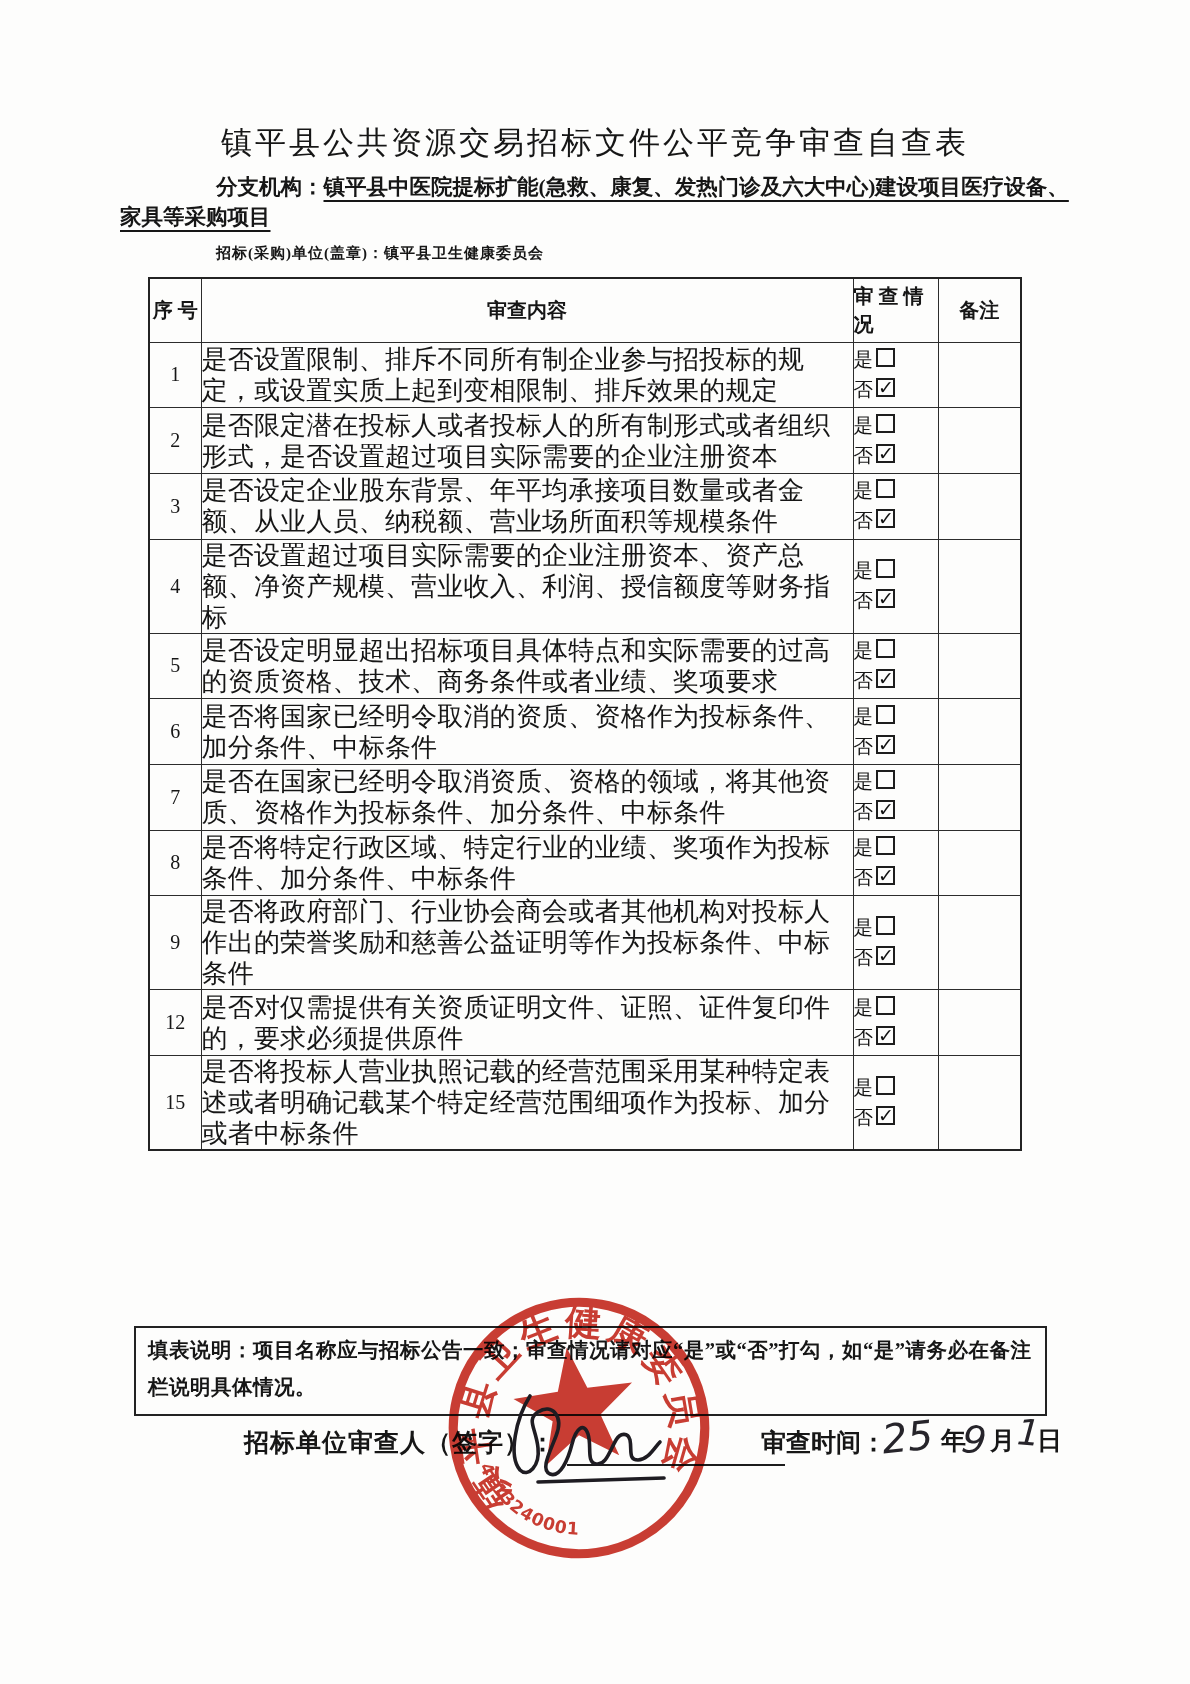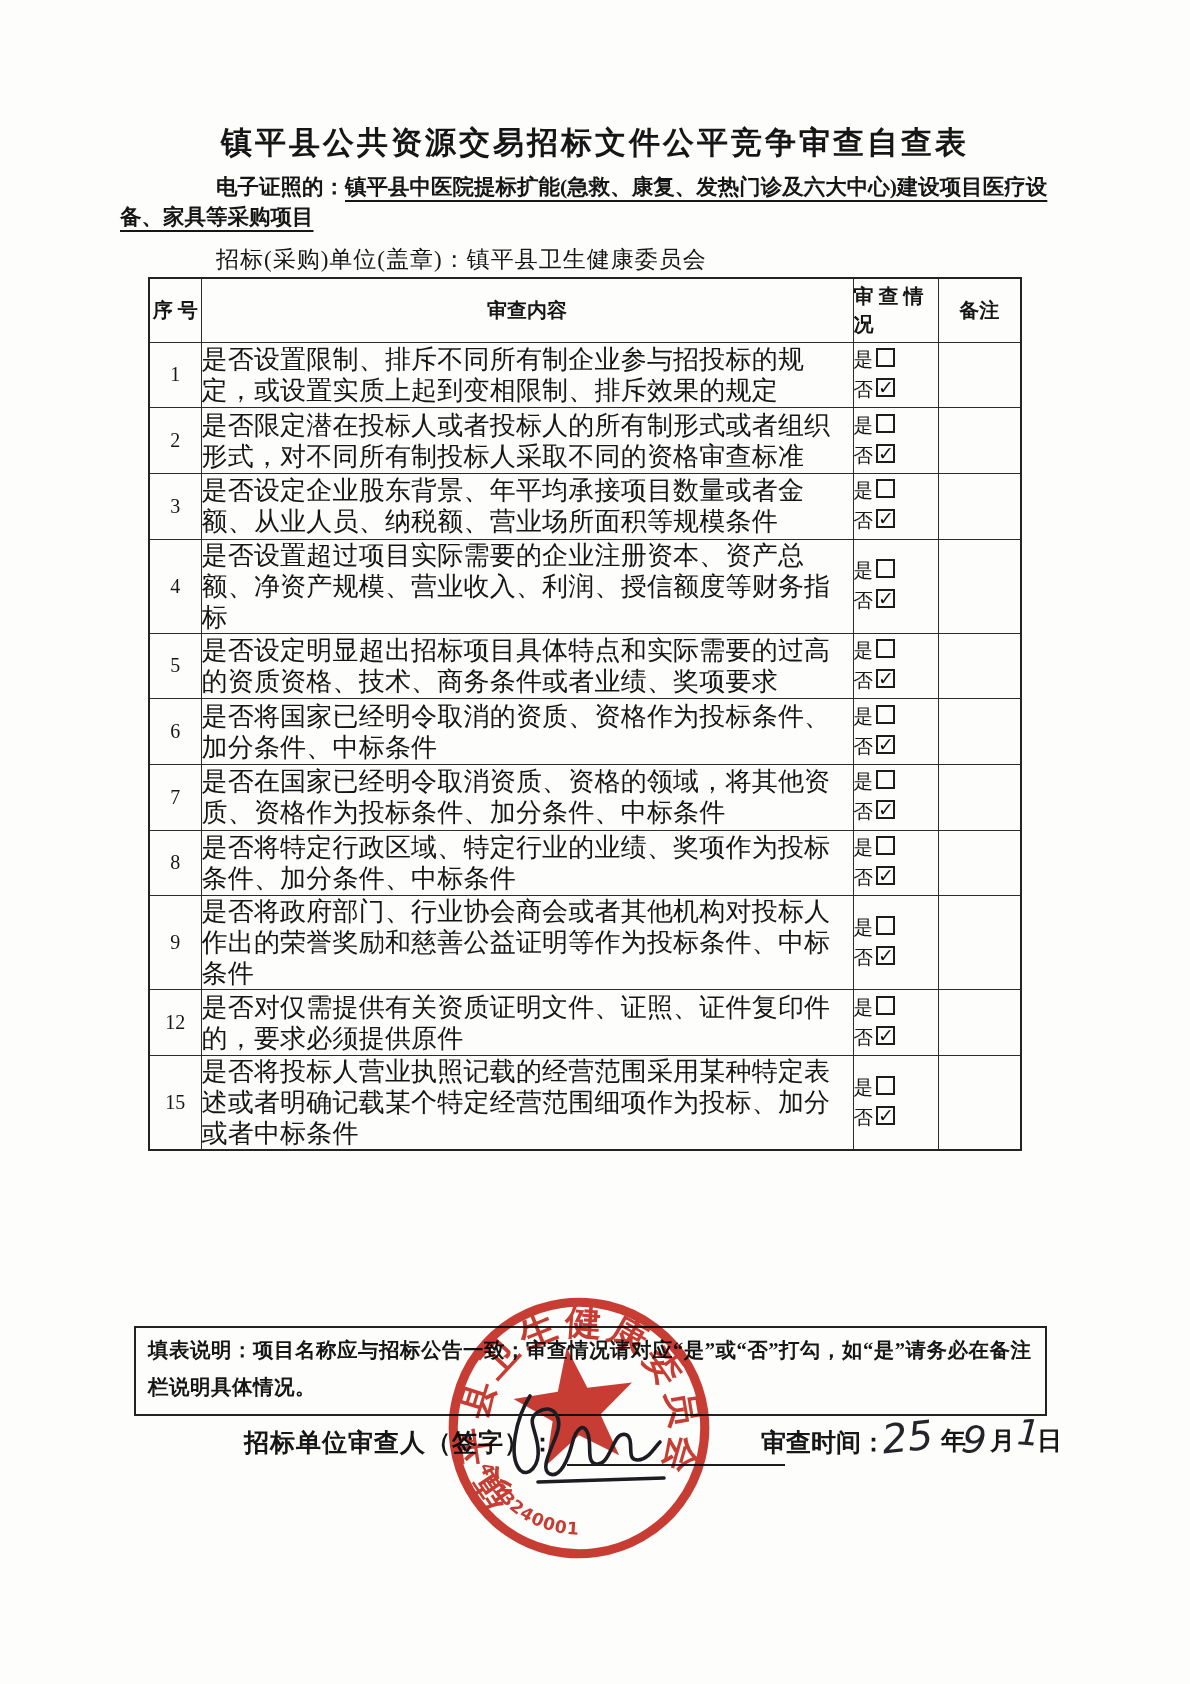--- a/index.html
+++ b/index.html
@@ -5,32 +5,32 @@
   html,body{margin:0;padding:0;background:#e8e8e6;}
   .page{
     position:relative;width:1190px;height:1684px;margin:0 auto;
     background:#fdfdfc;overflow:hidden;color:#161616;
     font-family:"Liberation Serif","DejaVu Serif",serif;
   }
   
   .title{
     position:absolute;top:122px;left:0;width:100%;text-align:center;
     font-family:"Liberation Sans","DejaVu Sans",sans-serif;
-    font-size:31px;font-weight:bold;letter-spacing:3px;margin:0;
+    font-size:31px;font-weight:normal;letter-spacing:3px;margin:0;
   }
   .project{
     position:absolute;top:172px;left:120px;width:952px;margin:0;
     font-size:21.5px;line-height:30px;font-weight:600;text-indent:96px;
   }
   .project .uline{
     text-decoration:underline;text-decoration-thickness:1.6px;text-underline-offset:6px;
   }
   .unit-line{
     position:absolute;top:244px;left:216px;margin:0;
-    font-size:23px;font-weight:400;letter-spacing:1px;
+    font-size:15px;font-weight:700;letter-spacing:1px;
   }
   
   table.review{
     position:absolute;top:277px;left:148px;width:872px;
     border-collapse:collapse;table-layout:fixed;
     border:2.5px solid #232323;
   }
   table.review th,table.review td{
     border:1.6px solid #2c2c2c;padding:0;vertical-align:middle;
   }
@@ -85,21 +85,21 @@
   .seal-name{font-size:36px;letter-spacing:5px;font-family:"Liberation Serif",serif;font-weight:bold;}
   .seal-serial{font-size:17px;letter-spacing:.8px;font-family:"DejaVu Sans",sans-serif;font-weight:bold;}
 </style>
 </head>
 <body>
 
 <div class="page">
 
   <h1 class="title">镇平县公共资源交易招标文件公平竞争审查自查表</h1>
 
-  <p class="project"><span>电子证照的：</span><span class="uline">镇平县中医院提标扩能(急救、康复、发热门诊及六大中心)建设项目医疗设备、家具等采购项目</span></p>
+  <p class="project"><span>分支机构：</span><span class="uline">镇平县中医院提标扩能(急救、康复、发热门诊及六大中心)建设项目医疗设备、家具等采购项目</span></p>
 
   <p class="unit-line"><span>招标(采购)单位(盖章)：</span><span>镇平县卫生健康委员会</span></p>
 
   <table class="review">
     <colgroup>
       <col class="c-no">
         <col class="c-content">
         <col class="c-status">
         <col class="c-remark">
     </colgroup>
@@ -117,21 +117,21 @@
       <td class="content">是否设置限制、排斥不同所有制企业参与招投标的规定，或设置实质上起到变相限制、排斥效果的规定</td>
       <td class="status">
         <div class="optline"><span class="yes-label">是</span><span class="box yes-box"><span class="check"></span></span></div>
         <div class="optline"><span class="no-label">否</span><span class="box no-box"><span class="check">✓</span></span></div>
       </td>
       <td class="remark"></td>
     </tr>
 
     <tr>
       <td class="num">2</td>
-      <td class="content">是否限定潜在投标人或者投标人的所有制形式或者组织形式，对不同所有制投标人采取不同的资格审查标准</td>
+      <td class="content">是否限定潜在投标人或者投标人的所有制形式或者组织形式，是否设置超过项目实际需要的企业注册资本</td>
       <td class="status">
         <div class="optline"><span class="yes-label">是</span><span class="box yes-box"><span class="check"></span></span></div>
         <div class="optline"><span class="no-label">否</span><span class="box no-box"><span class="check">✓</span></span></div>
       </td>
       <td class="remark"></td>
     </tr>
 
     <tr>
       <td class="num">3</td>
       <td class="content">是否设定企业股东背景、年平均承接项目数量或者金额、从业人员、纳税额、营业场所面积等规模条件</td>

